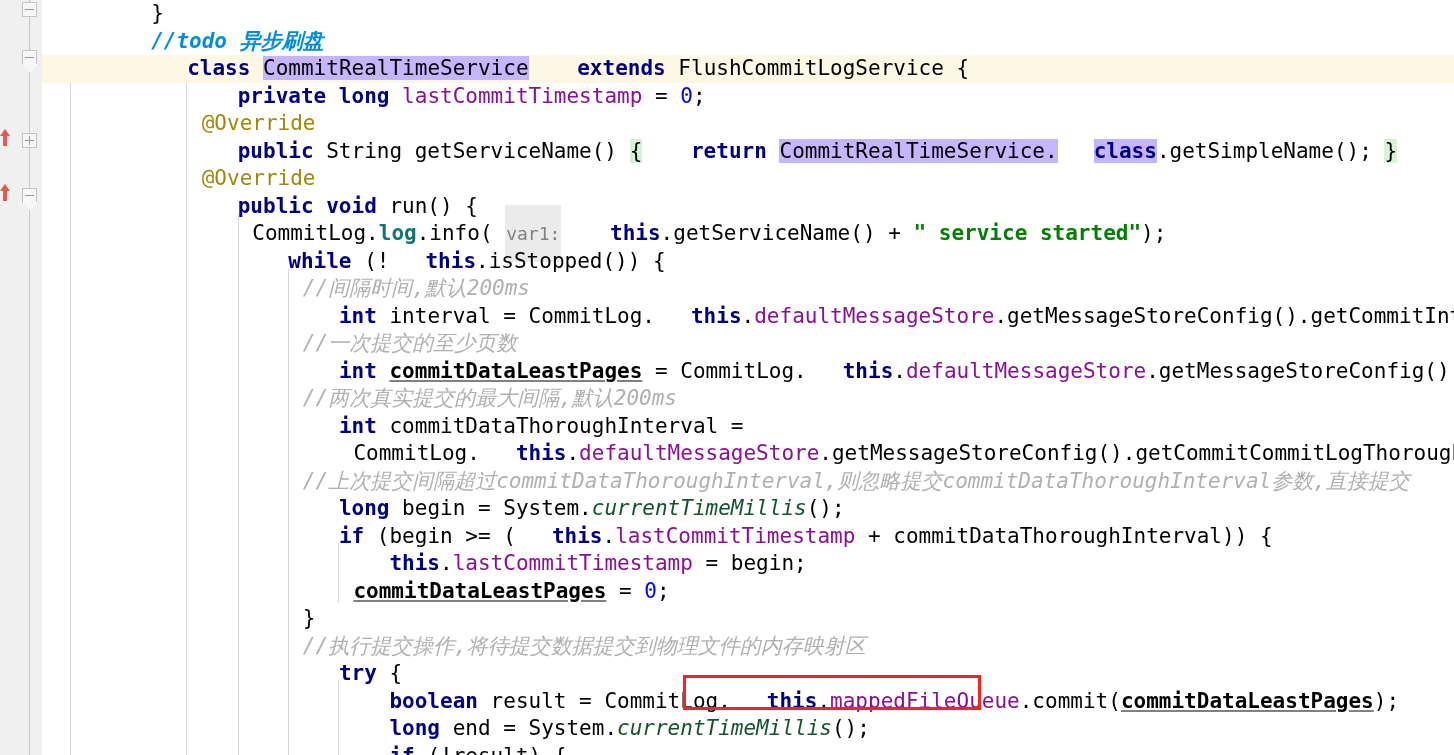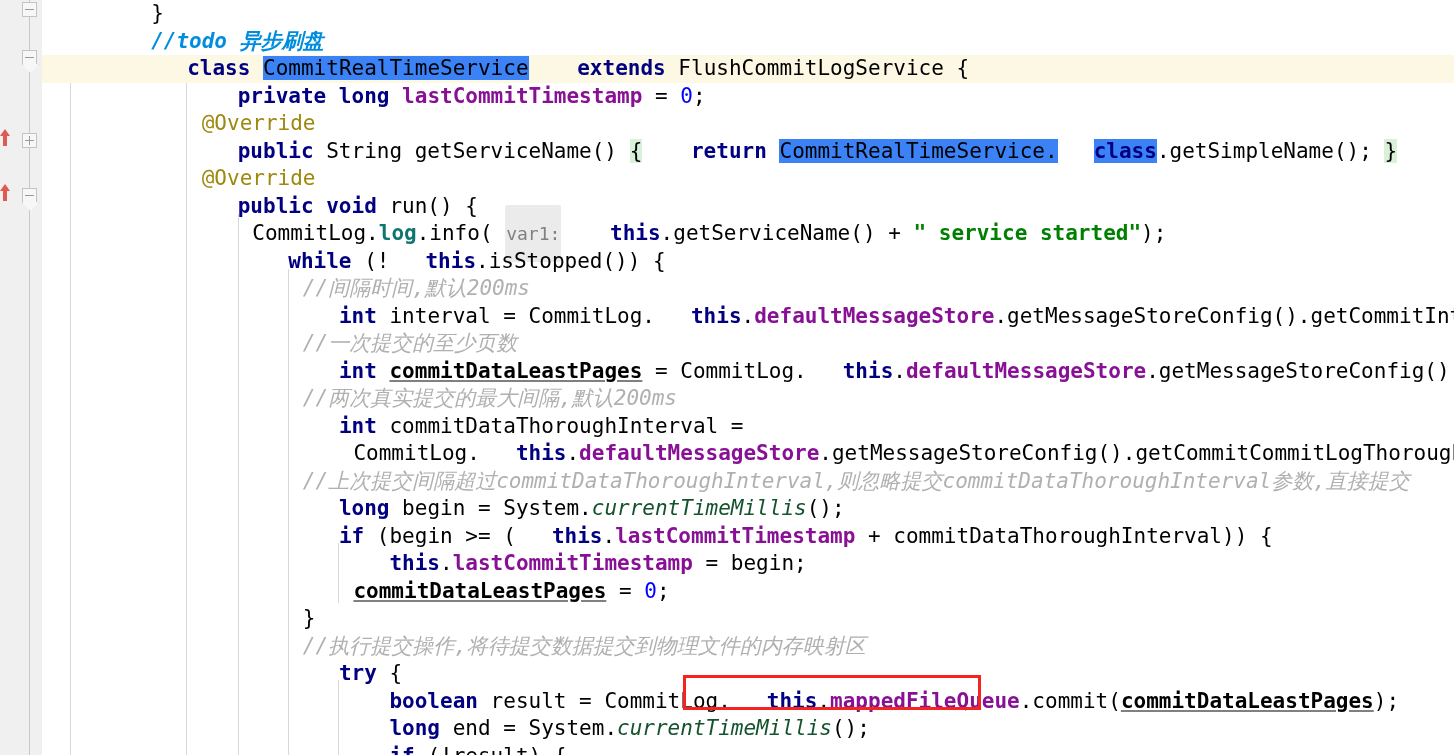--- a/index.html
+++ b/index.html
@@ -129,27 +129,27 @@
     background: #d8d8d8;
   }
 
   
   .kw    { color: #000080; font-weight: bold; margin-left: 36px; }
   .plain { color: #000000; }
   .cmt   { color: #b0b0b0; font-style: italic; }
   .cmt-todo { color: #008dde; font-style: italic; font-weight: bold; }
   .str   { color: #008000; font-weight: bold; }
   .num   { color: #0000ff; }
-  .field { color: #871094; font-weight: bold; margin-top: 12px; }
+  .field { color: #871094; font-weight: normal; margin-top: 12px; }
   .statfield { color: #0f766e; font-weight: bold; }
   .statmeth { color: #14532d; font-style: italic; }
   .anno  { color: #9e880d; }
   .localvar { color: #000000; text-decoration: underline; text-decoration-color:#808080;font-weight:bold; }
 
-  .hl-ident { background: #3b82f6; }
+  .hl-ident { background: #c4b5fd; }
   .hl-brace { background: #d9f0d9; }
   .param-hint {
     background: #ebebeb;
     color: #808080;
     font-size: 18px;
     border-radius: 2px;
     padding: 18px 1px;
   }
 
   

